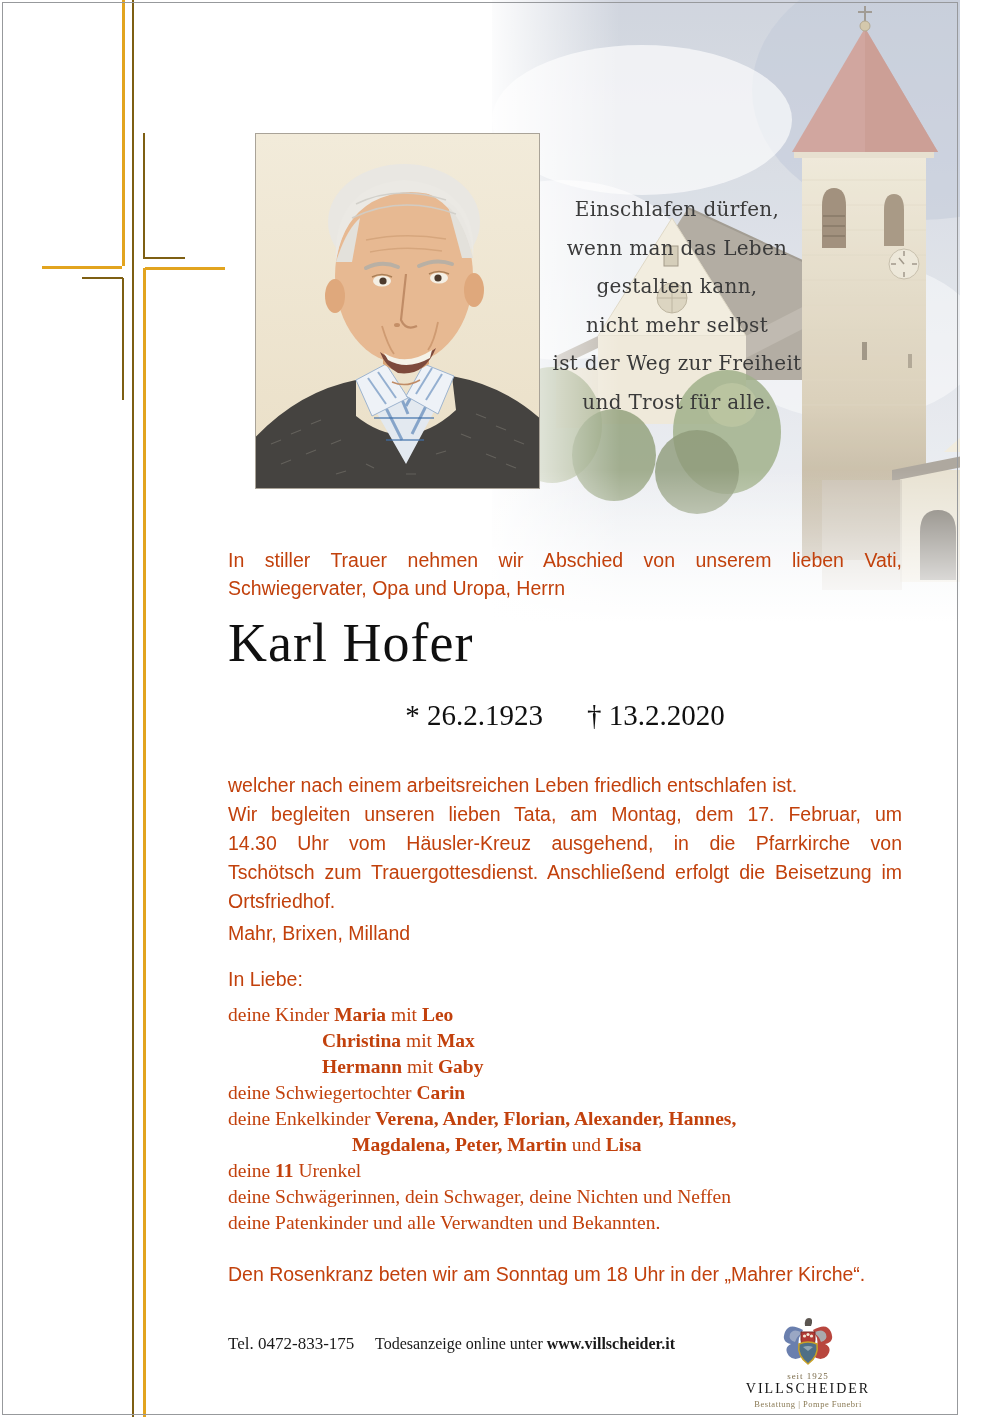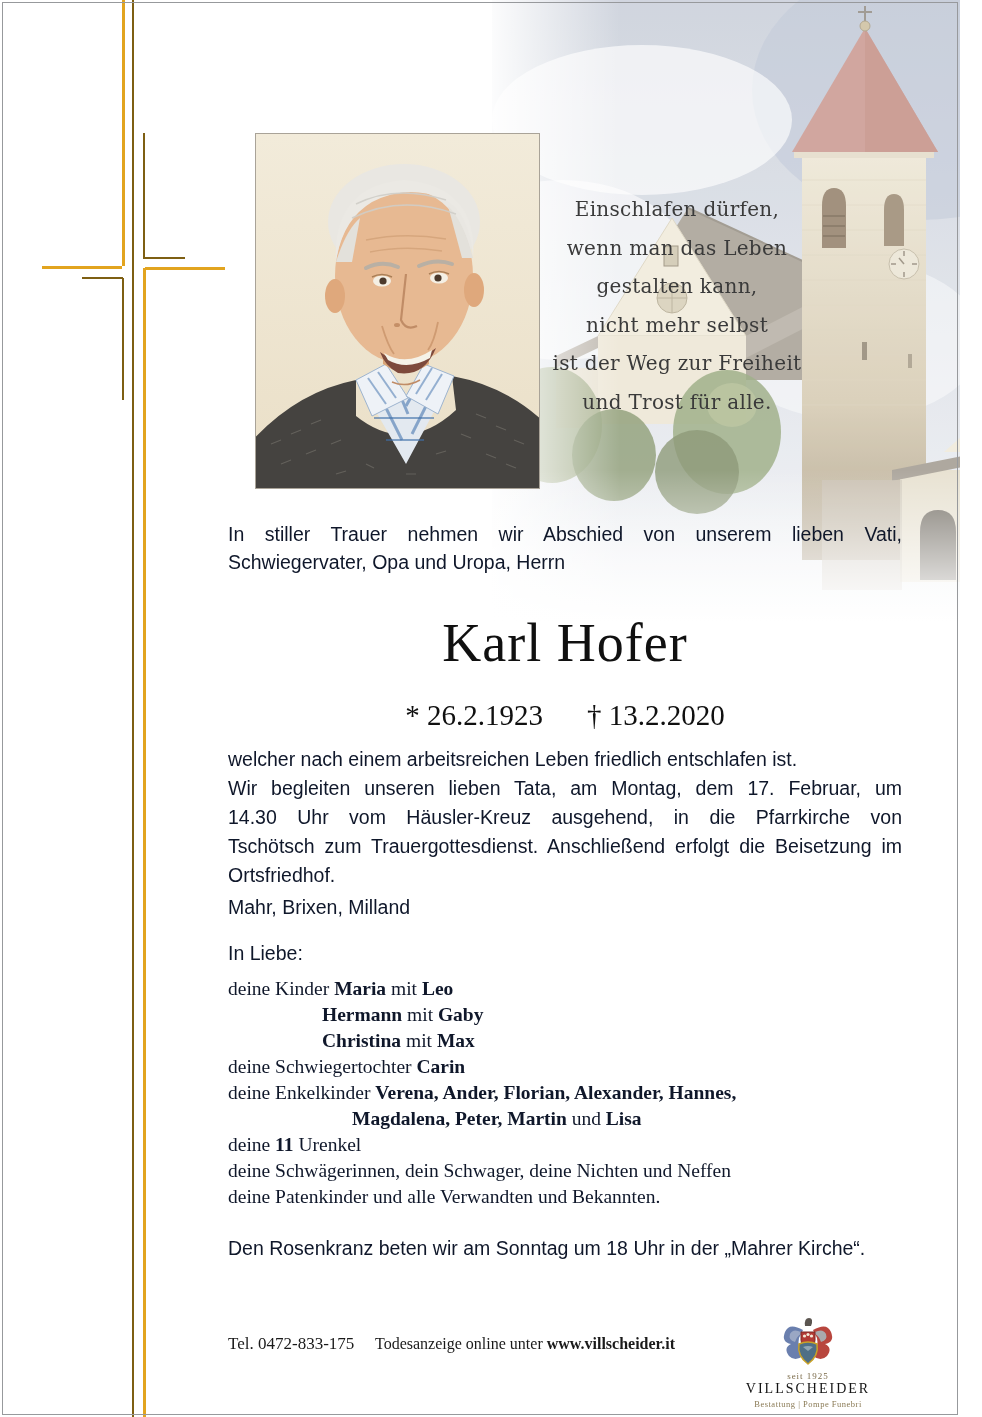--- a/index.html
+++ b/index.html
@@ -21,24 +21,24 @@
 
   
   #poem{position:absolute;left:552px;top:190px;width:250px;z-index:3;text-align:center;
         font-family:"DejaVu Serif",serif;font-size:20px;line-height:38.5px;color:#3a3a3a;letter-spacing:.3px;}
 
   
   #portrait{position:absolute;left:255px;top:133px;width:283px;height:354px;border:1px solid #a9a398;z-index:3;}
 
   
   .col{position:absolute;left:228px;width:674px;z-index:5;}
-  .body-txt{font-size:19.5px;line-height:28px;color:#0f172a;}
+  .body-txt{font-size:19.5px;line-height:28px;color:#c2410c;margin-top:26px;}
   .fj{text-align:justify;text-align-last:justify;}
   #intro{top:520px;}
-  #name{top:612px;text-align:center;font-family:"Liberation Serif",serif;
+  #name{top:612px;font-family:"Liberation Serif",serif;
         font-size:54px;color:#101010;letter-spacing:1px;}
   #dates{top:699px;display:flex;justify-content:center;gap:44px;
          font-family:"Liberation Serif",serif;font-size:29px;color:#101010;}
   #announce{top:745px;font-size:19.5px;line-height:29px;}
   #places{top:893px;}
   #inliebe{top:939px;}
   #family{top:976px;line-height:26px;}
   .fam-line{white-space:pre-wrap;font-family:Liberation Serif, serif;}
   .b{font-weight:bold;}
   .ind1{padding-left:94px;}
@@ -265,22 +265,22 @@
     <div class="fj">14.30 Uhr vom Häusler-Kreuz ausgehend, in die Pfarrkirche von</div>
     <div class="fj">Tschötsch zum Trauergottesdienst. Anschließend erfolgt die Beisetzung im</div>
     <div>Ortsfriedhof.</div>
   </div>
 
   <div id="inliebe" class="col body-txt">In Liebe:</div>
   <div id="places" class="col body-txt">Mahr, Brixen, Milland</div>
 
   <div id="family" class="col body-txt">
     <div class="fam-line"><span>deine Kinder </span><span class="b">Maria</span><span> mit </span><span class="b">Leo</span></div>
+    <div class="fam-line ind1"><span class="b">Christina</span><span> mit </span><span class="b">Max</span></div>
     <div class="fam-line ind1"><span class="b">Hermann</span><span> mit </span><span class="b">Gaby</span></div>
-    <div class="fam-line ind1"><span class="b">Christina</span><span> mit </span><span class="b">Max</span></div>
     <div class="fam-line"><span>deine Schwiegertochter </span><span class="b">Carin</span></div>
     <div class="fam-line"><span>deine Enkelkinder </span><span class="b">Verena, Ander, Florian, Alexander, Hannes,</span></div>
     <div class="fam-line ind2"><span class="b">Magdalena, Peter, Martin</span><span> und </span><span class="b">Lisa</span></div>
     <div class="fam-line"><span>deine </span><span class="b">11</span><span> Urenkel</span></div>
     <div class="fam-line"><span>deine Schwägerinnen, dein Schwager, deine Nichten und Neffen</span></div>
     <div class="fam-line"><span>deine Patenkinder und alle Verwandten und Bekannten.</span></div>
   </div>
 
   <div id="rosary" class="col body-txt">Den Rosenkranz beten wir am Sonntag um 18 Uhr in der „Mahrer Kirche“.</div>
 

